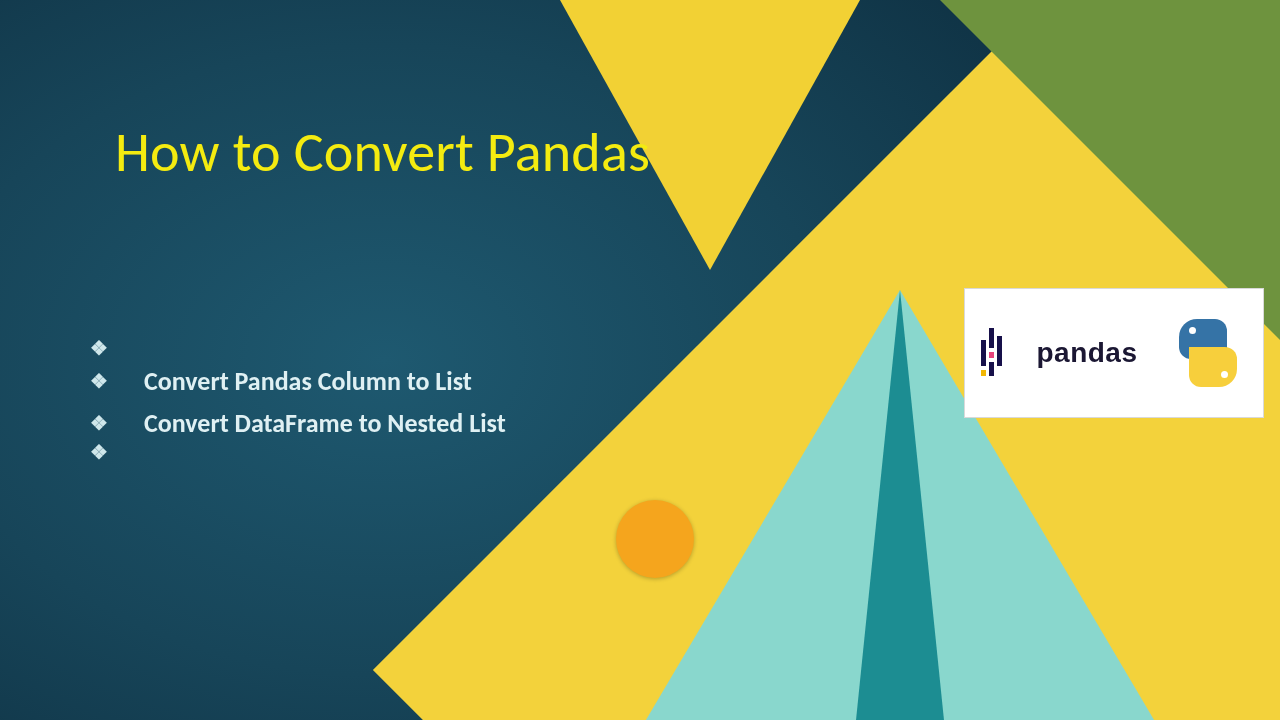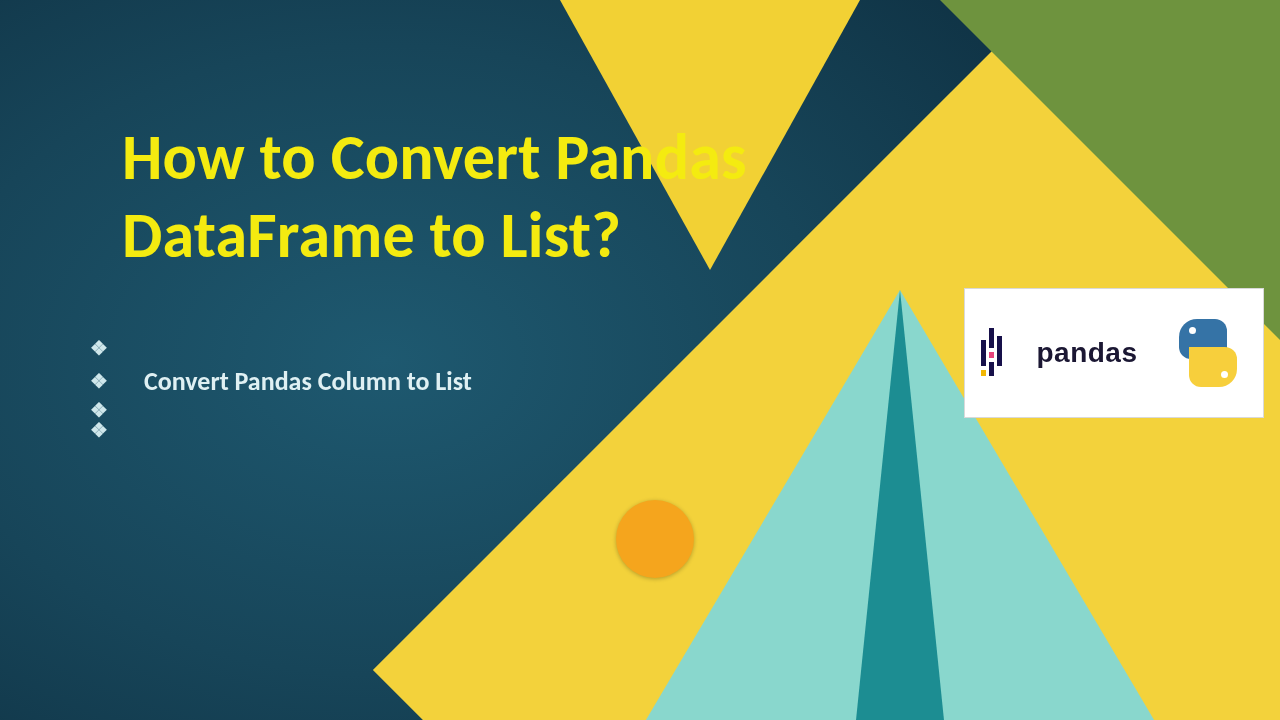--- a/index.html
+++ b/index.html
@@ -52,25 +52,25 @@
   .circle-orange {
     position: absolute;
     left: 616px; top: 500px;
     width: 78px; height: 78px;
     background: #f5a51d;
     border-radius: 50%;
     box-shadow: 0 1px 4px rgba(0,0,0,.25);
   }
   .title {
     position: absolute;
-    left: 122px; top: 118px;
+    left: 115px; top: 118px;
     width: 720px;
     color: #f4eb10;
-    font-weight: 700;
-    font-size: 64px;
+    font-weight: 400;
+    font-size: 56px;
     line-height: 1.22;
     letter-spacing: 0.2px;
   }
   .bullets {
     position: absolute;
     left: 90px; top: 340px;
     width: 720px;
   }
   .bullets li {
     list-style: none;
@@ -132,33 +132,33 @@
 
   <div class="wedge-yellow"></div>
   <div class="tri tri-olive"></div>
   <div class="tri tri-yellow-top"></div>
   <div class="wedge-mint"></div>
   <div class="wedge-teal"></div>
   <div class="circle-orange"></div>
 
   <h1 class="title">
     <span>How to Convert Pandas</span><br>
-    <span>DataFrame to List?</span>
   </h1>
 
   <ul class="bullets">
     <li>
       <span class="dia">❖</span>
     </li>
     <li>
       <span class="dia">❖</span>
       <span>Convert Pandas Column to List</span>
     </li>
     <li>
       <span class="dia">❖</span>
+      <span>Convert DataFrame to Nested List</span>
     </li>
     <li>
       <span class="dia">❖</span>
     </li>
   </ul>
 
   <div class="logo-card">
     <div class="pandas-mark">
       <span class="pm1"></span>
         <span class="pm1b"></span>

